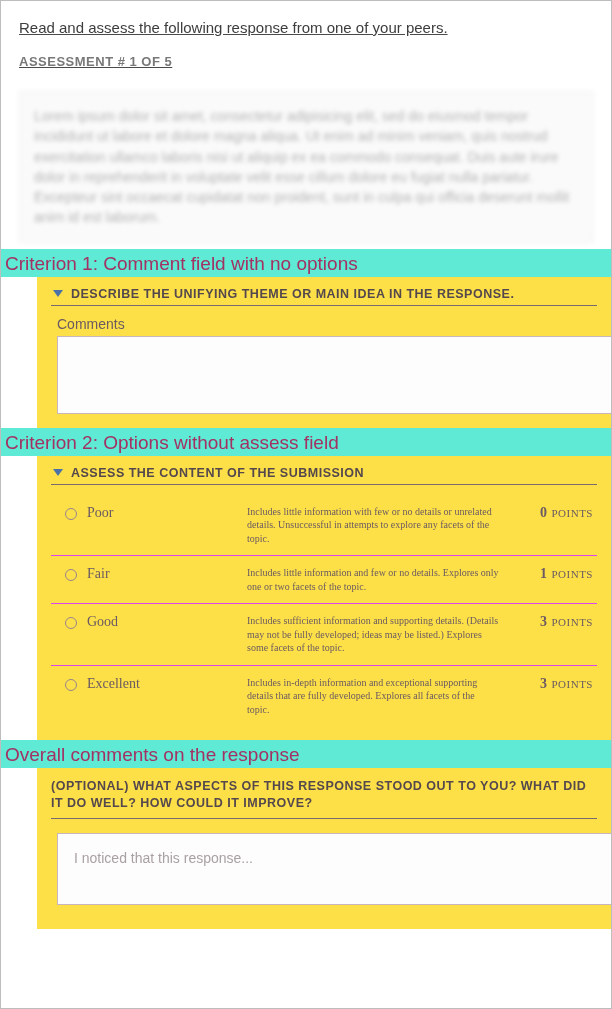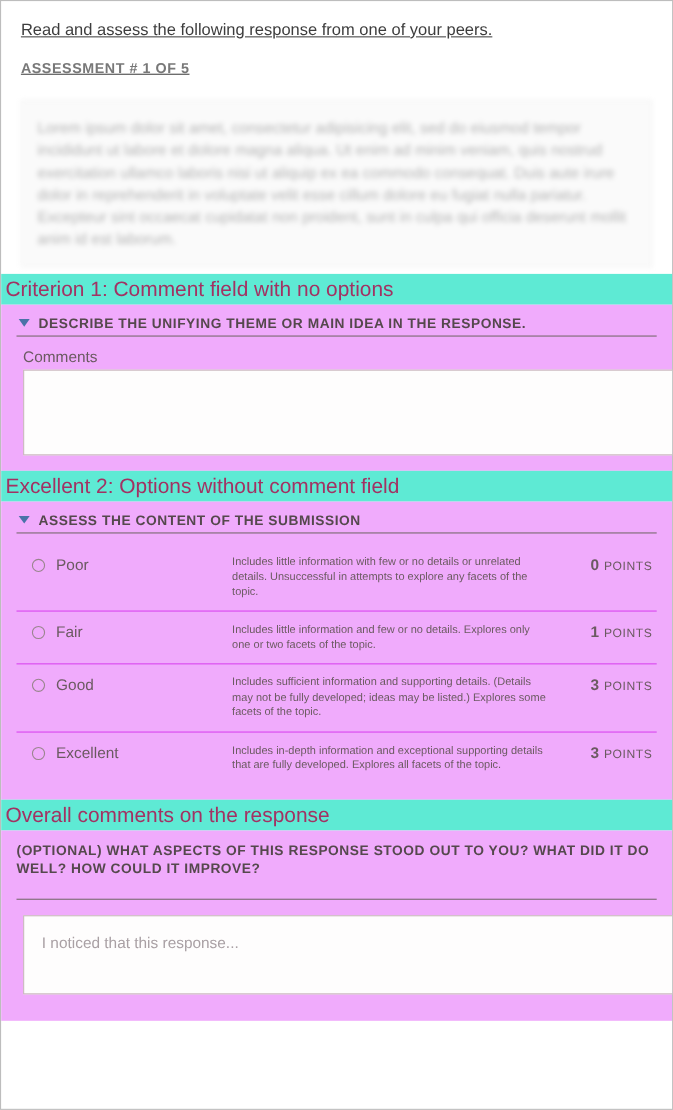--- a/index.html
+++ b/index.html
@@ -37,22 +37,23 @@
     line-height: 1.45;
   }
   .annot {
     font-size: 19px;
     color: #a23263;
     padding: 4px 4px 2px 4px;
     background: #5eead4;
     font-weight: 400;
   }
   .section-pink {
-    background: #f0abfc;
+    background: #fde047;
     padding: 10px 14px 14px 14px;
+    margin-left: 36px;
   }
   .crit-hdr {
     display: flex;
     align-items: center;
     border-bottom: 1px solid #7a6a70;
     padding-bottom: 4px;
     margin-bottom: 10px;
   }
   .caret {
     width: 0; height: 0;
@@ -80,21 +81,21 @@
     margin: 0 0 0 6px;
     background: #fefdfd;
     border: 1px solid #c9b6bd;
     font-family: inherit;
     font-size: 14px;
     padding: 16px;
     resize: vertical;
     color: #555;
   }
   .txtarea::placeholder { color: #a9a0a4; }
-  .options { margin-top: 2px; }
+  .options { margin-top: 2px; font-family: Liberation Serif, serif; }
   .opt-row {
     display: flex;
     align-items: flex-start;
     padding: 10px 4px;
     border-top: 1px solid #d946ef;
     gap: 10px;
   }
   .opt-row:first-child { border-top: none; }
   .radio {
     width: 12px; height: 12px;
@@ -127,21 +128,21 @@
     font-size: 14px; font-weight: 600;
     margin-right: 4px;
   }
   .opt-pts .w { font-size: 11px; }
   .overall-hdr {
     font-size: 12.5px;
     font-weight: 700;
     letter-spacing: 0.5px;
     color: #55484d;
     border-bottom: 1px solid #7a6a70;
-    padding: 0 0 18px 0;
+    padding: 0 0 6px 0;
     margin-bottom: 14px;
     line-height: 1.35;
   }
 </style>
 </head>
 <body>
 
 <div class="top">
   <div class="instr">Read and assess the following response from one of your peers.</div>
   <div class="assess-num">ASSESSMENT # 1 OF 5</div>
@@ -153,21 +154,21 @@
 
 <div class="section-pink">
   <div class="crit-hdr">
     <div class="caret"></div>
     <div class="crit-title">DESCRIBE THE UNIFYING THEME OR MAIN IDEA IN THE RESPONSE.</div>
   </div>
   <div class="comments-lbl">Comments</div>
   <textarea class="txtarea" style=""></textarea>
 </div>
 
-<div class="annot">Excellent 2: Options without comment field</div>
+<div class="annot">Criterion 2: Options without assess field</div>
 
 <div class="section-pink">
   <div class="crit-hdr">
     <div class="caret"></div>
     <div class="crit-title">ASSESS THE CONTENT OF THE SUBMISSION</div>
   </div>
   <div class="options">
     <div class="opt-row">
       <div class="radio"></div>
       <div class="opt-label">Poor</div>

